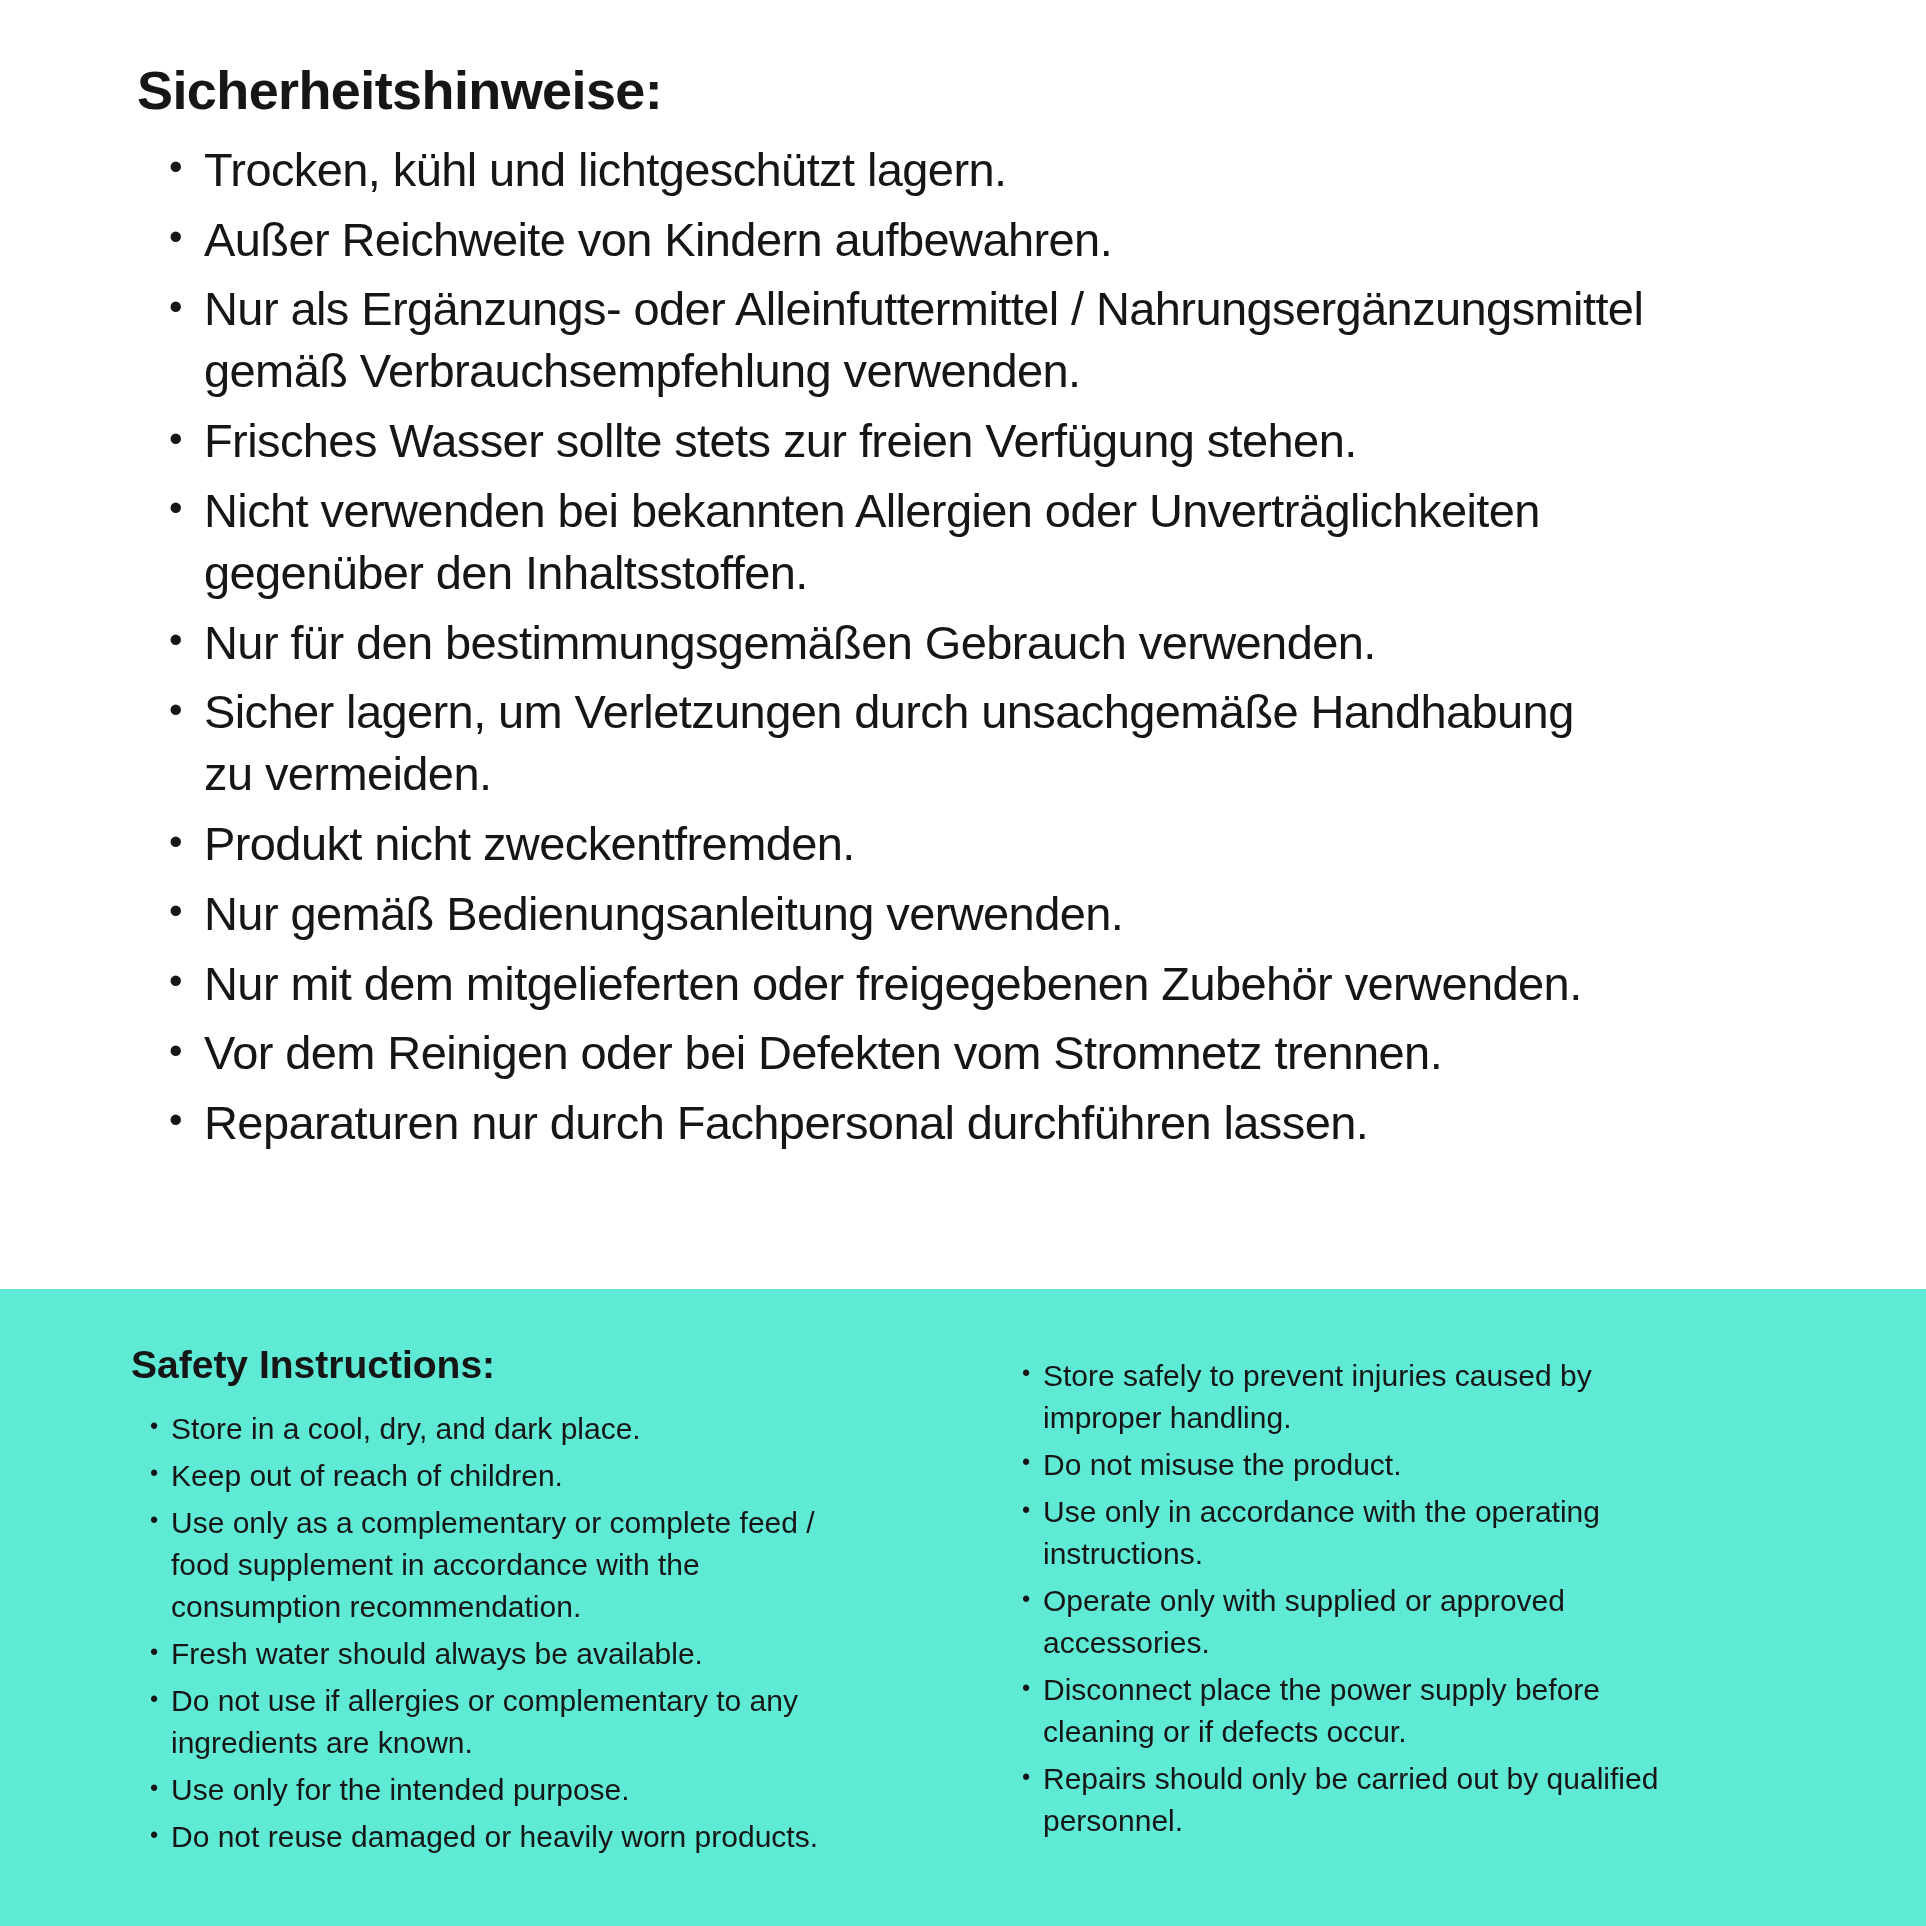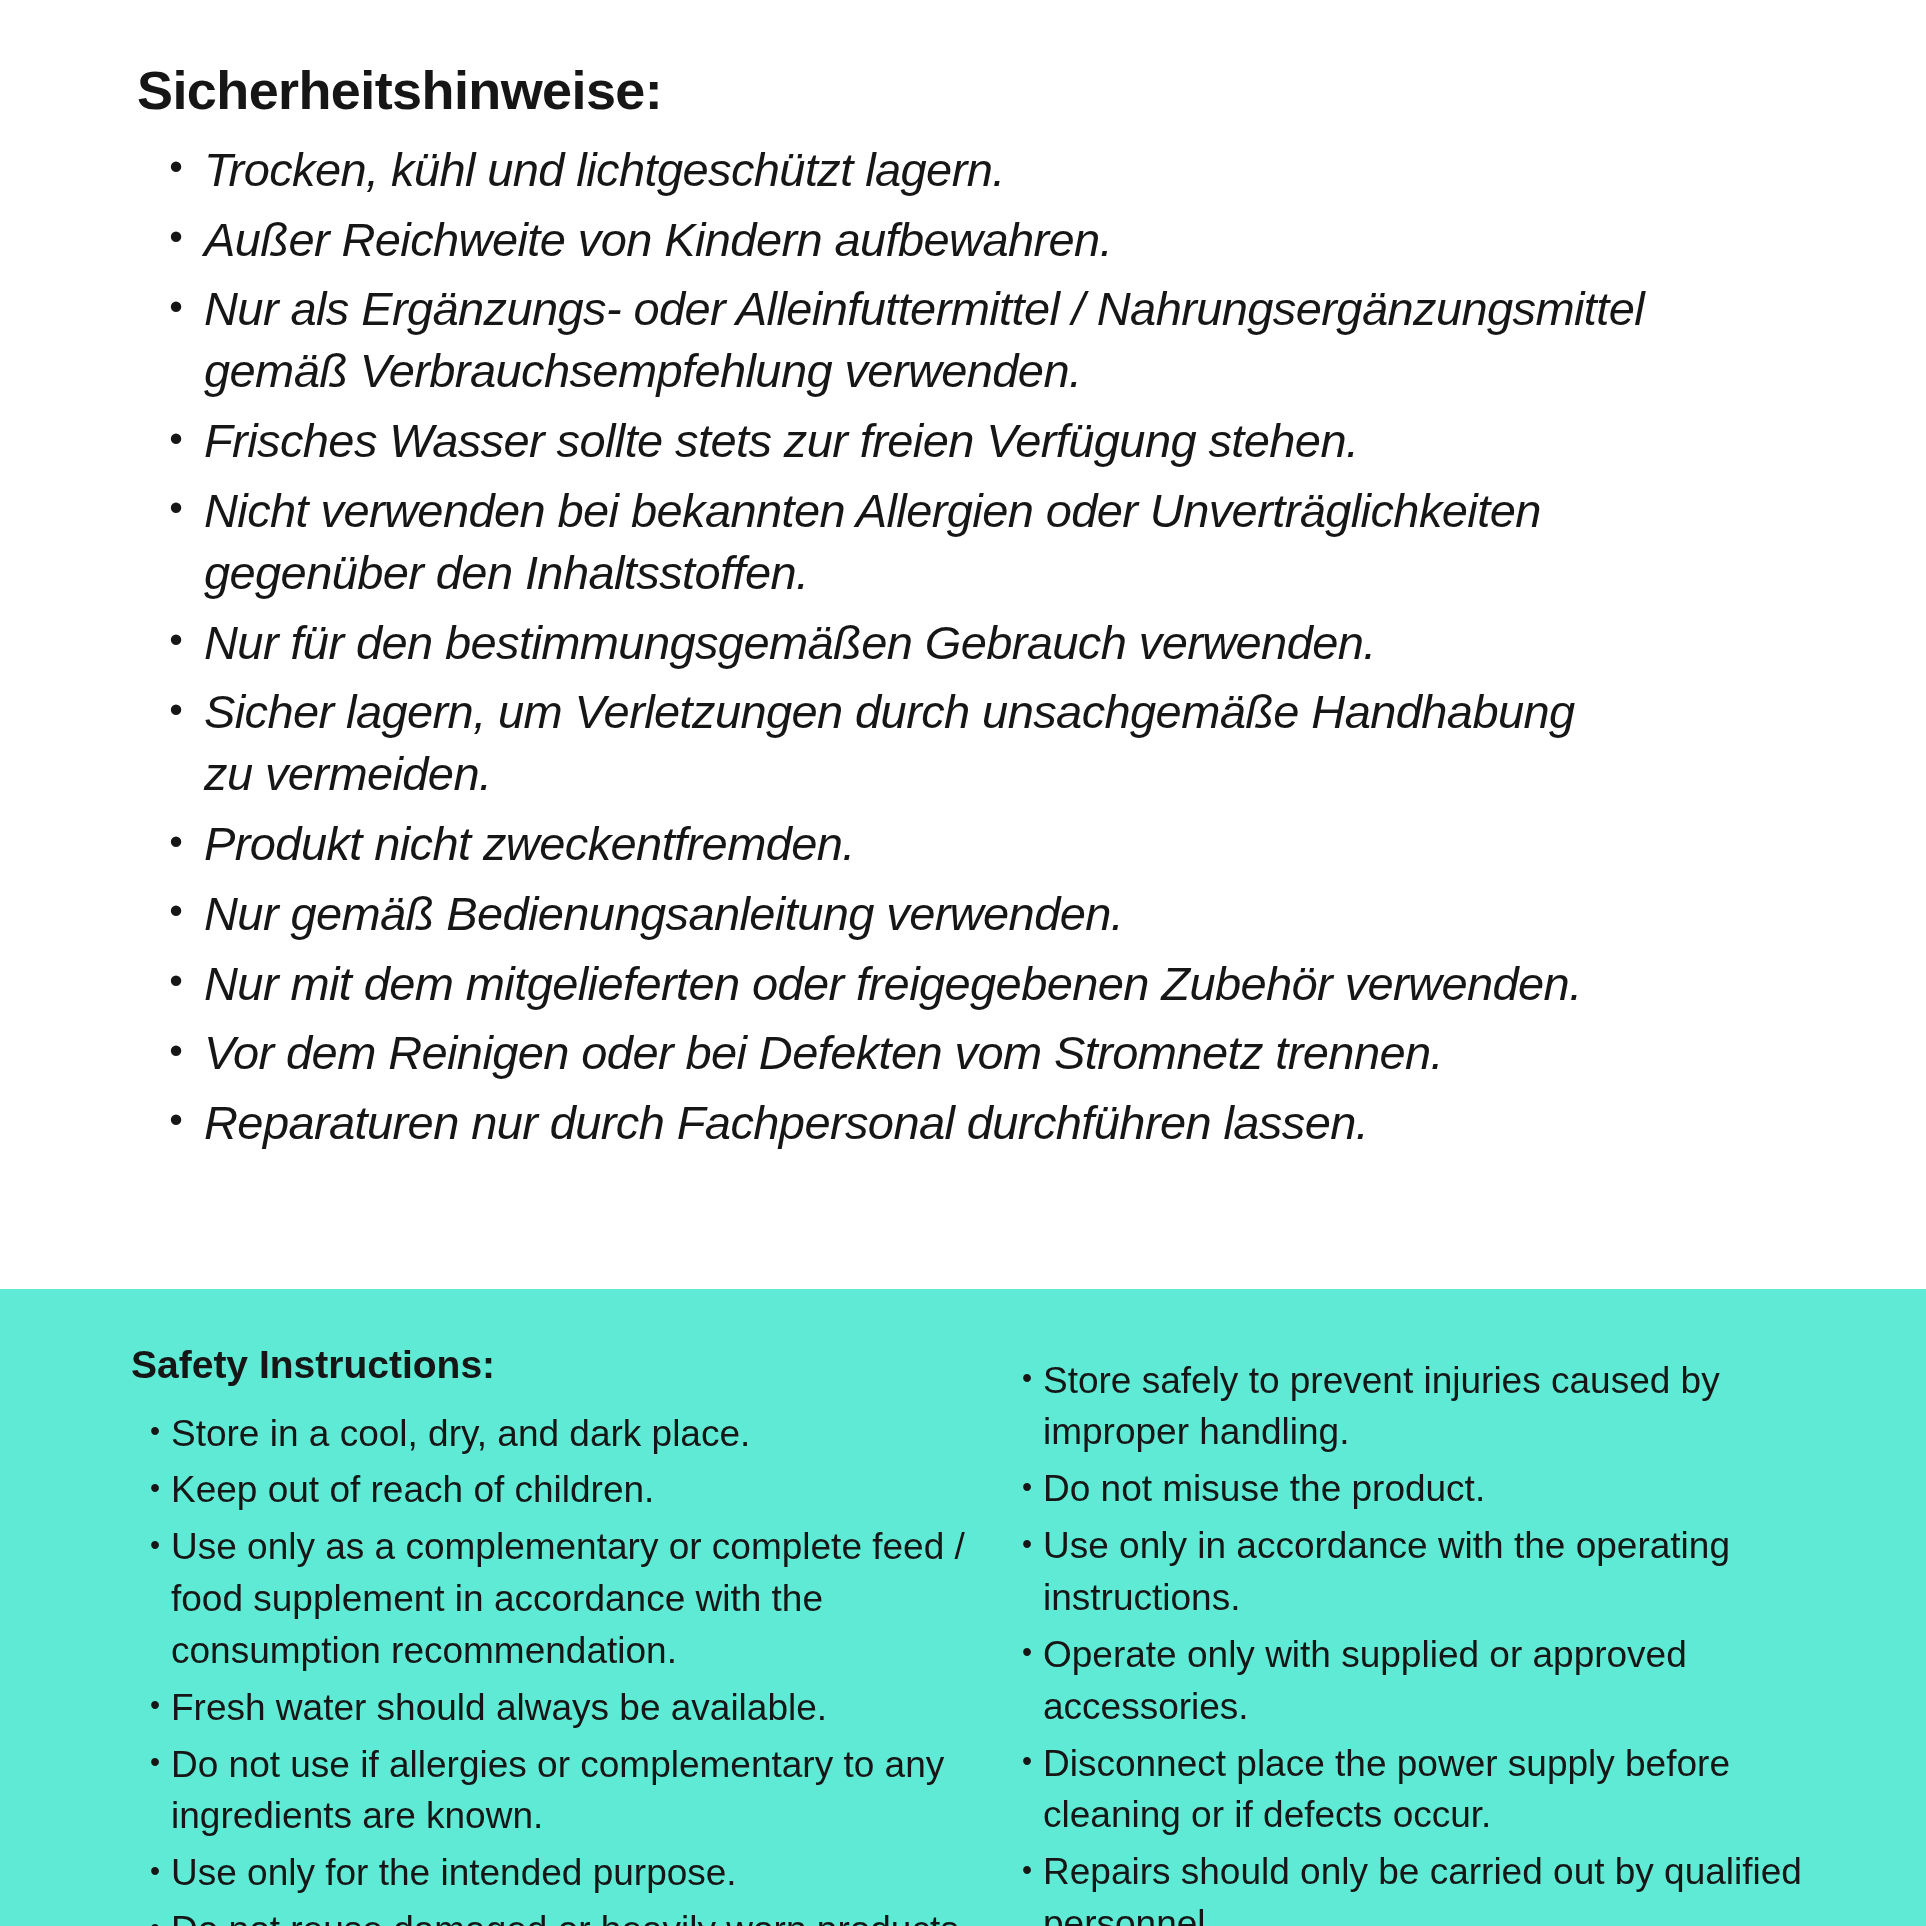--- a/index.html
+++ b/index.html
@@ -29,21 +29,20 @@
     margin: 0 0 18px 0;
     letter-spacing: -0.6px;
   }
   ul.bullets {
     list-style: none;
     margin: 0;
     padding: 0;
   }
   .de-section ul.bullets {
     margin-left: 32px;
-    font-style: italic;
   }
   .de-section li {
     position: relative;
     font-size: 47px;
     line-height: 1.32;
     letter-spacing: -0.6px;
     margin: 0 0 7.7px 0;
     padding-left: 35px;
   }
   li .txt {
@@ -80,21 +79,21 @@
   .en-title {
     font-size: 39px;
     font-weight: 700;
     margin: 0 0 20.5px 0;
   }
   .en-col-left ul.bullets {
     margin-left: 19px;
   }
   .en-section li {
     position: relative;
-    font-size: 37px;
+    font-size: 30px;
     line-height: 1.40;
     margin: 0 0 5.1px 0;
     padding-left: 21px;
   }
   .en-section .marker::before {
     font-size: 0.78em;
     top: 0.12em;
   }
 </style>
 </head>

